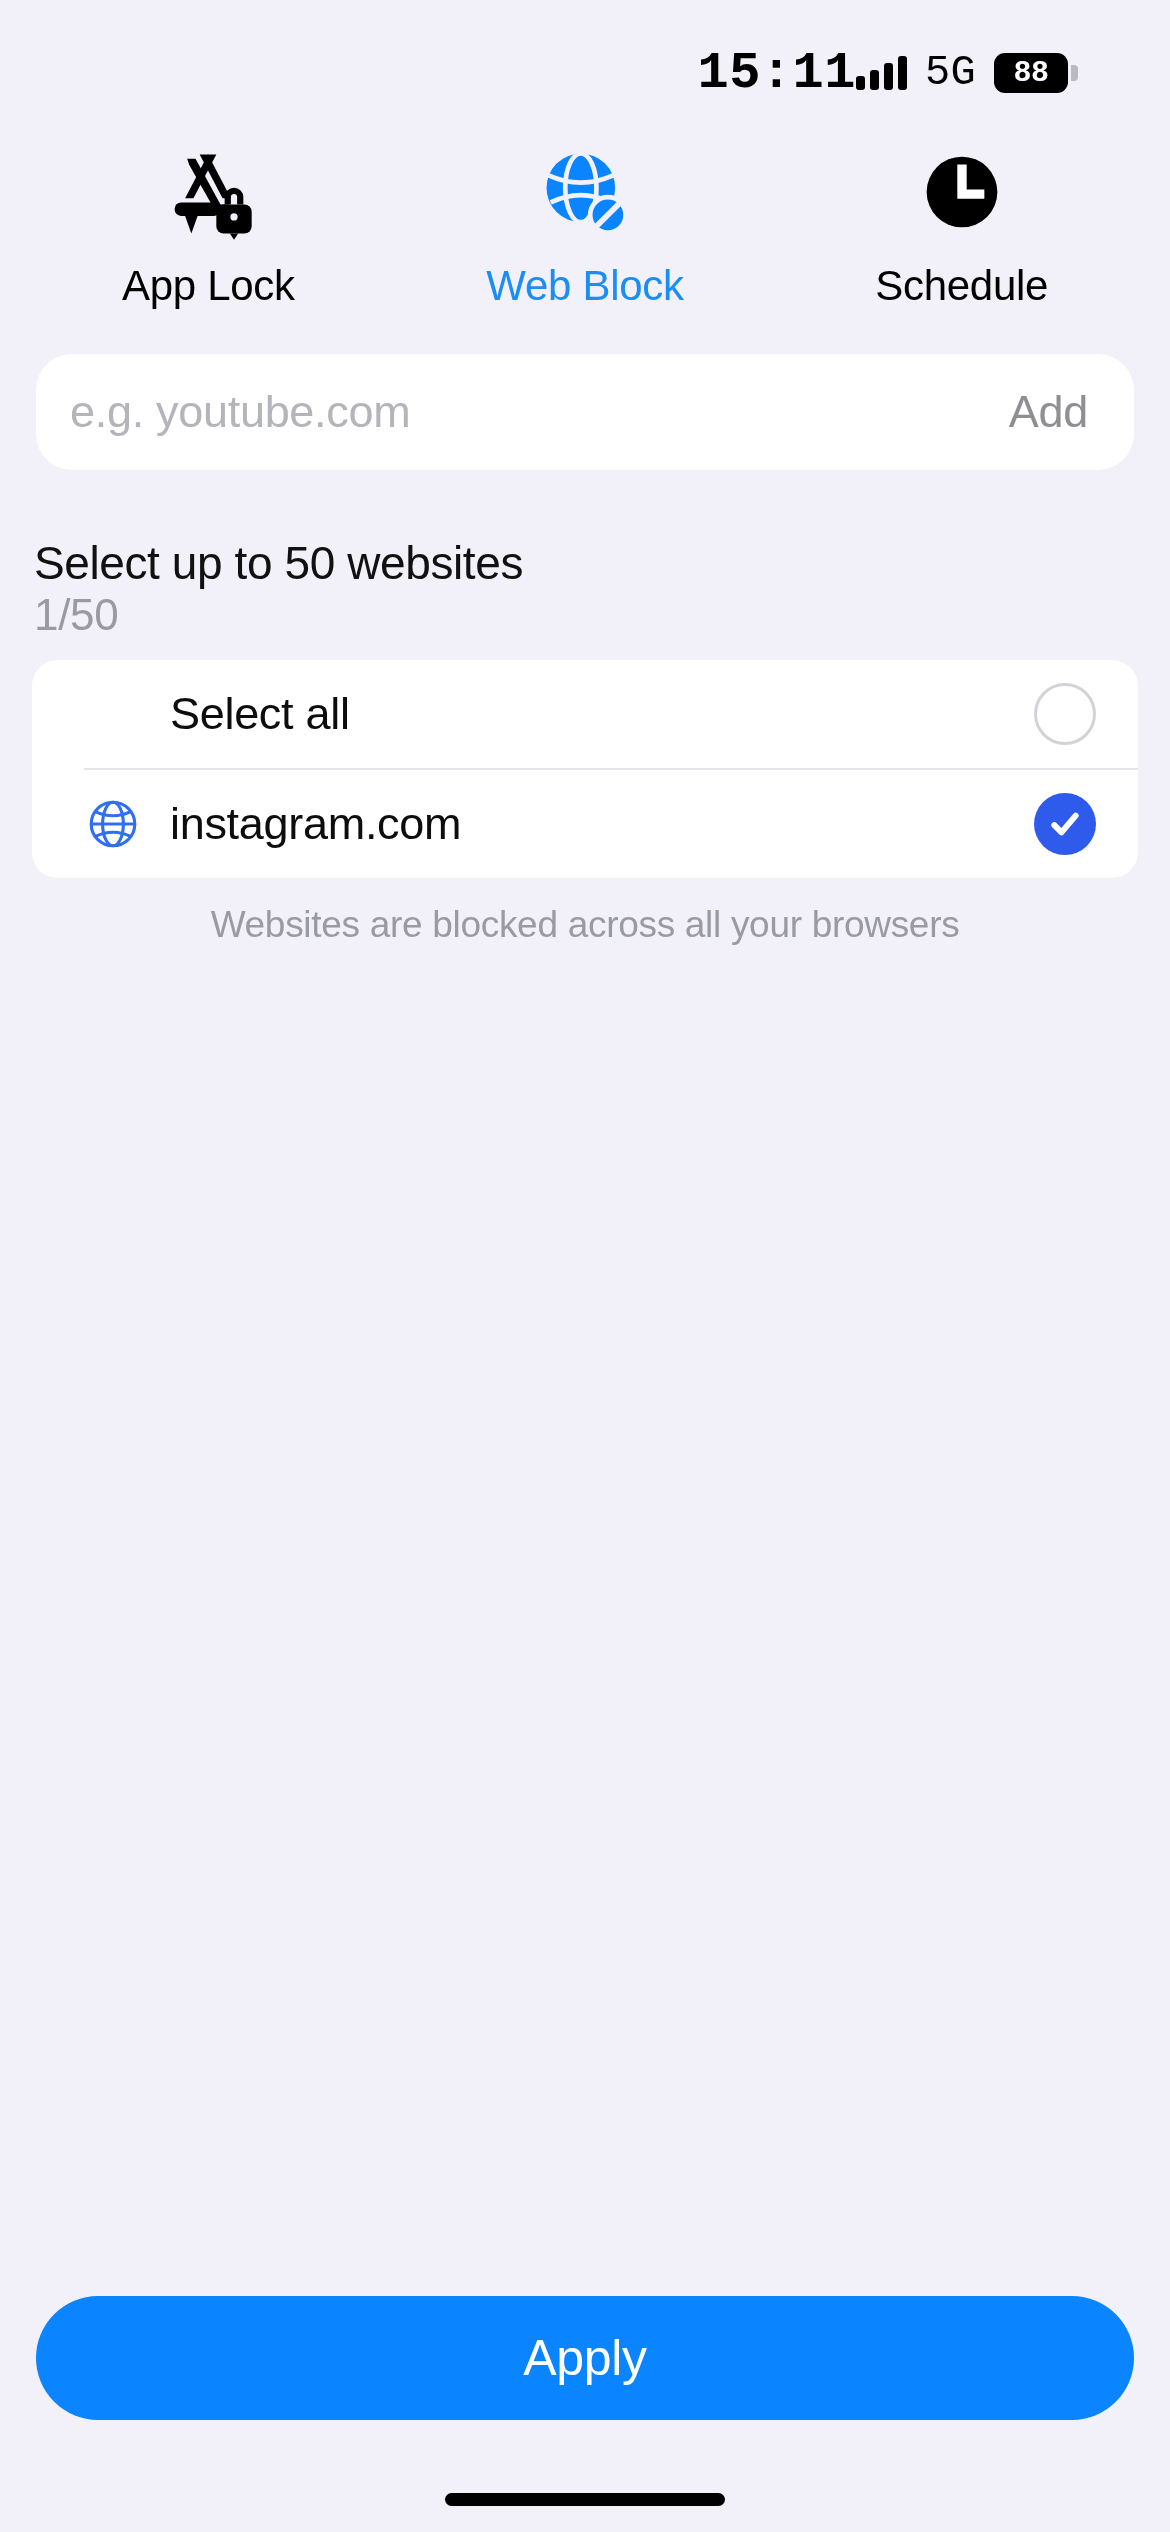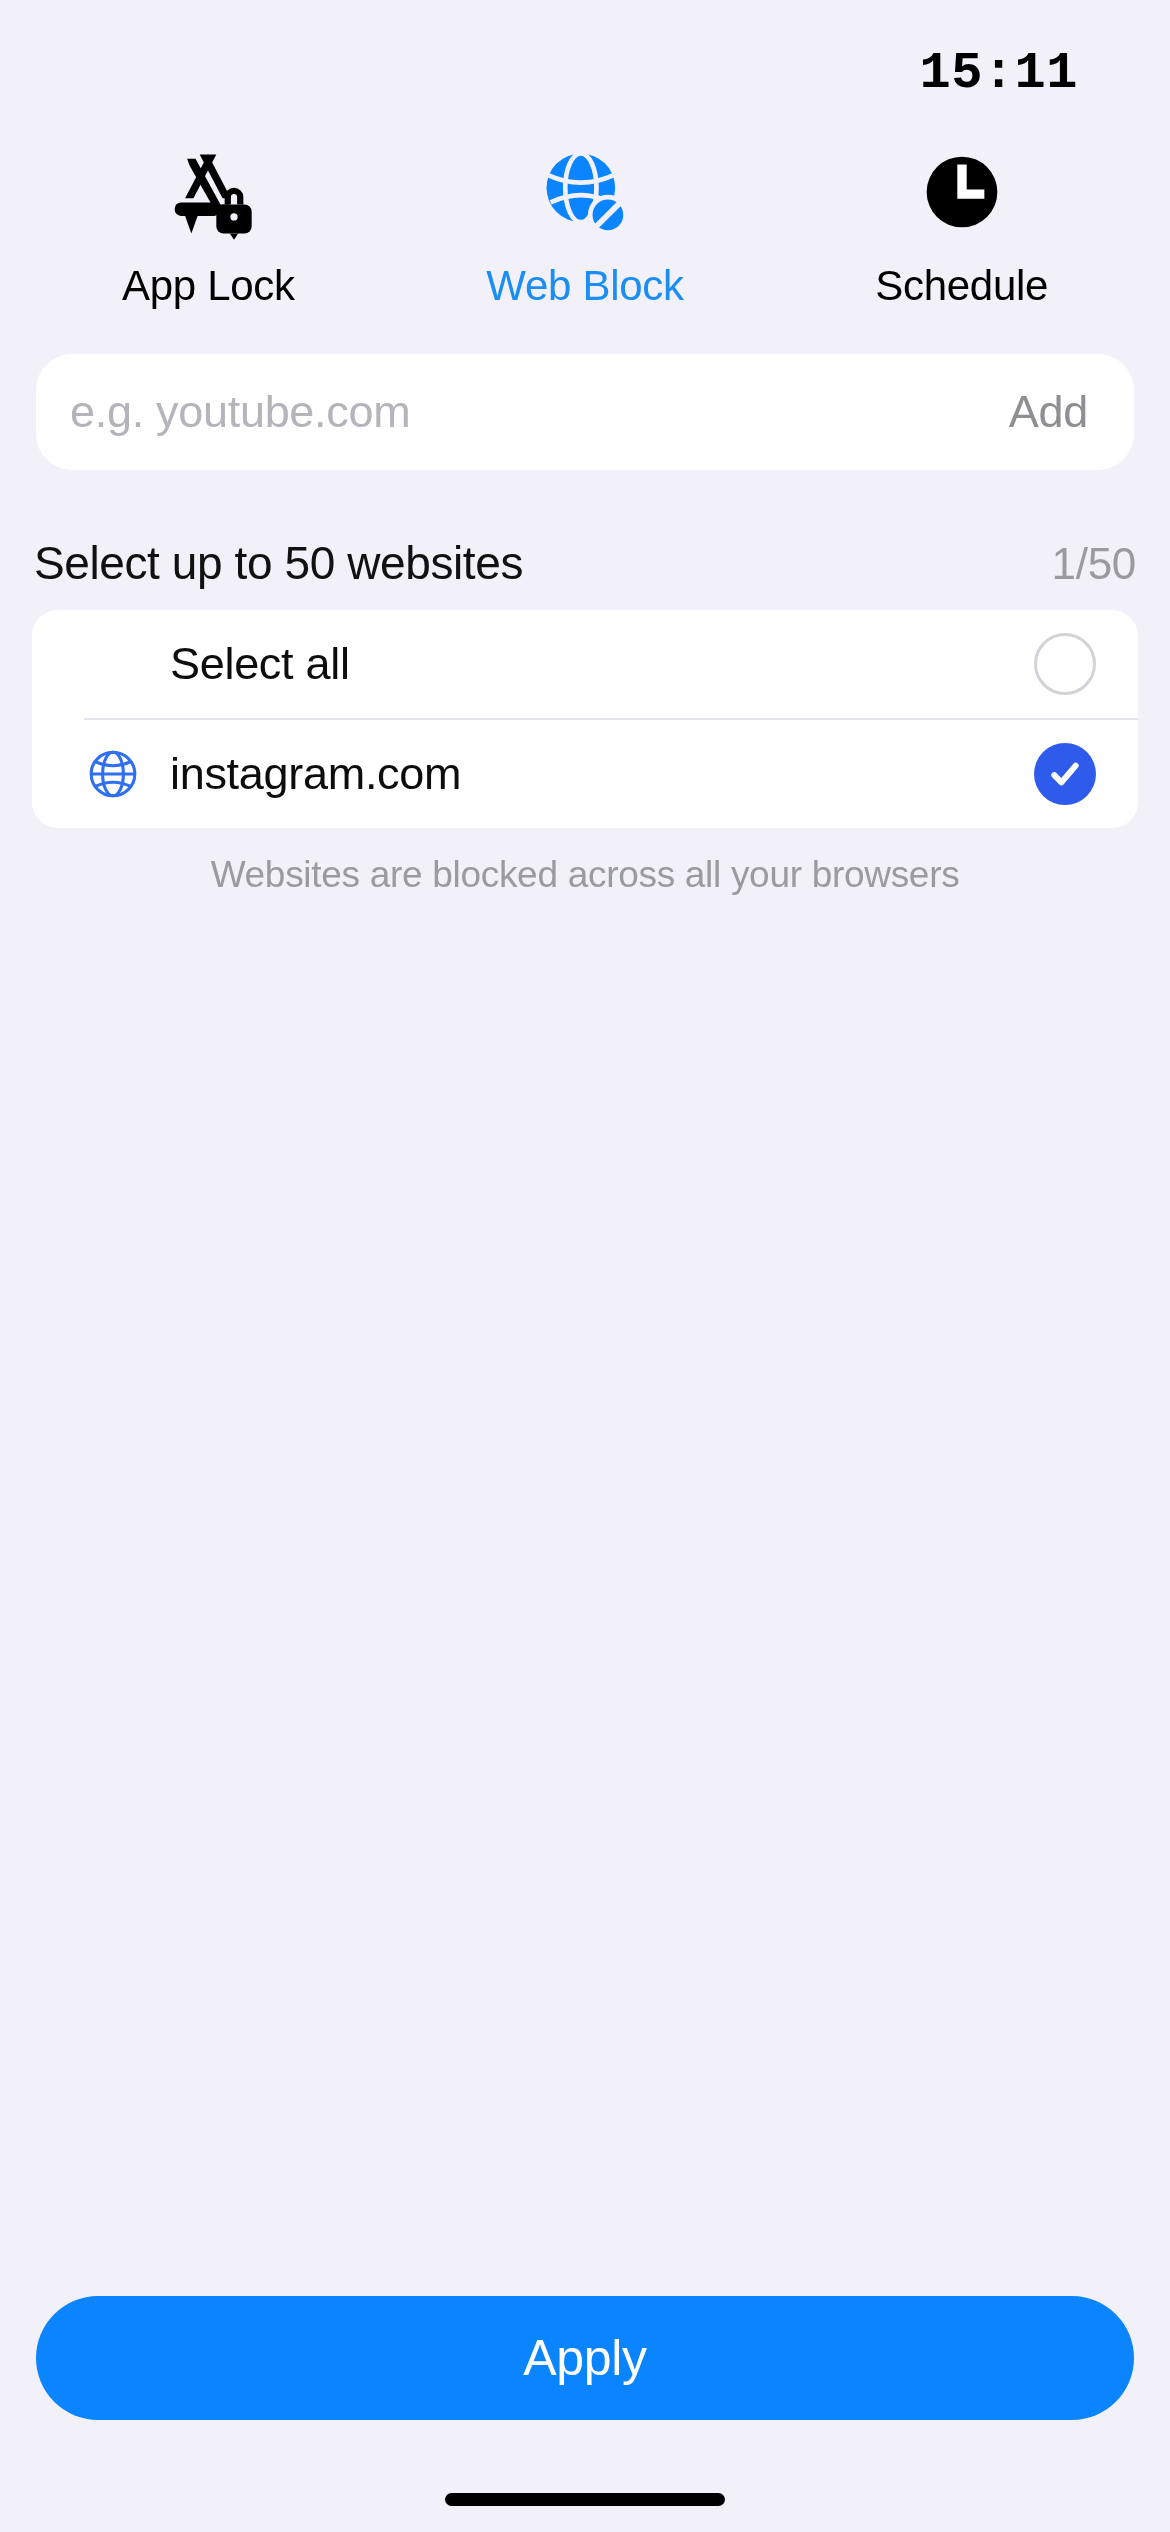--- a/index.html
+++ b/index.html
@@ -154,20 +154,21 @@
     cursor: pointer;
     padding: 0;
   }
 
   
   .section-head {
     display: flex;
     align-items: baseline;
     justify-content: space-between;
     margin: 54px 34px 20px 34px;
+    flex-direction: column;
   }
   .section-title {
     font-size: 46px;
     color: #111;
     letter-spacing: -0.4px;
   }
   .section-count {
     font-size: 44px;
     color: #9a9aa1;
     letter-spacing: -0.3px;
@@ -264,20 +265,35 @@
     background: #000;
   }
 </style>
 </head>
 <body>
 
 <div class="phone">
 
   <div class="status-bar">
     <div class="status-time">15:11</div>
+    <div class="status-right">
+      <span class="signal-bars">
+        <i></i>
+          <i></i>
+          <i></i>
+          <i></i>
+      </span>
+      <span class="status-network">5G</span>
+      <span class="battery">
+        <span class="battery-body">
+          <span class="battery-level">88</span>
+        </span>
+        <span class="battery-cap"></span>
+      </span>
+    </div>
   </div>
 
   <div class="tabbar">
 
     <div class="tab">
       <span class="tab-icon">
         <svg width="104" height="104" viewBox="0 0 100 100">
           <g fill="#000">
             <path d="M30 18 L38 18 L62 62 L70 62 L70 70 L58 70 L32 24 Z"></path>
             <path d="M46 18 L54 18 L30 62 L22 62 L22 70 L34 70 L58 24 Z" opacity="0"></path>

